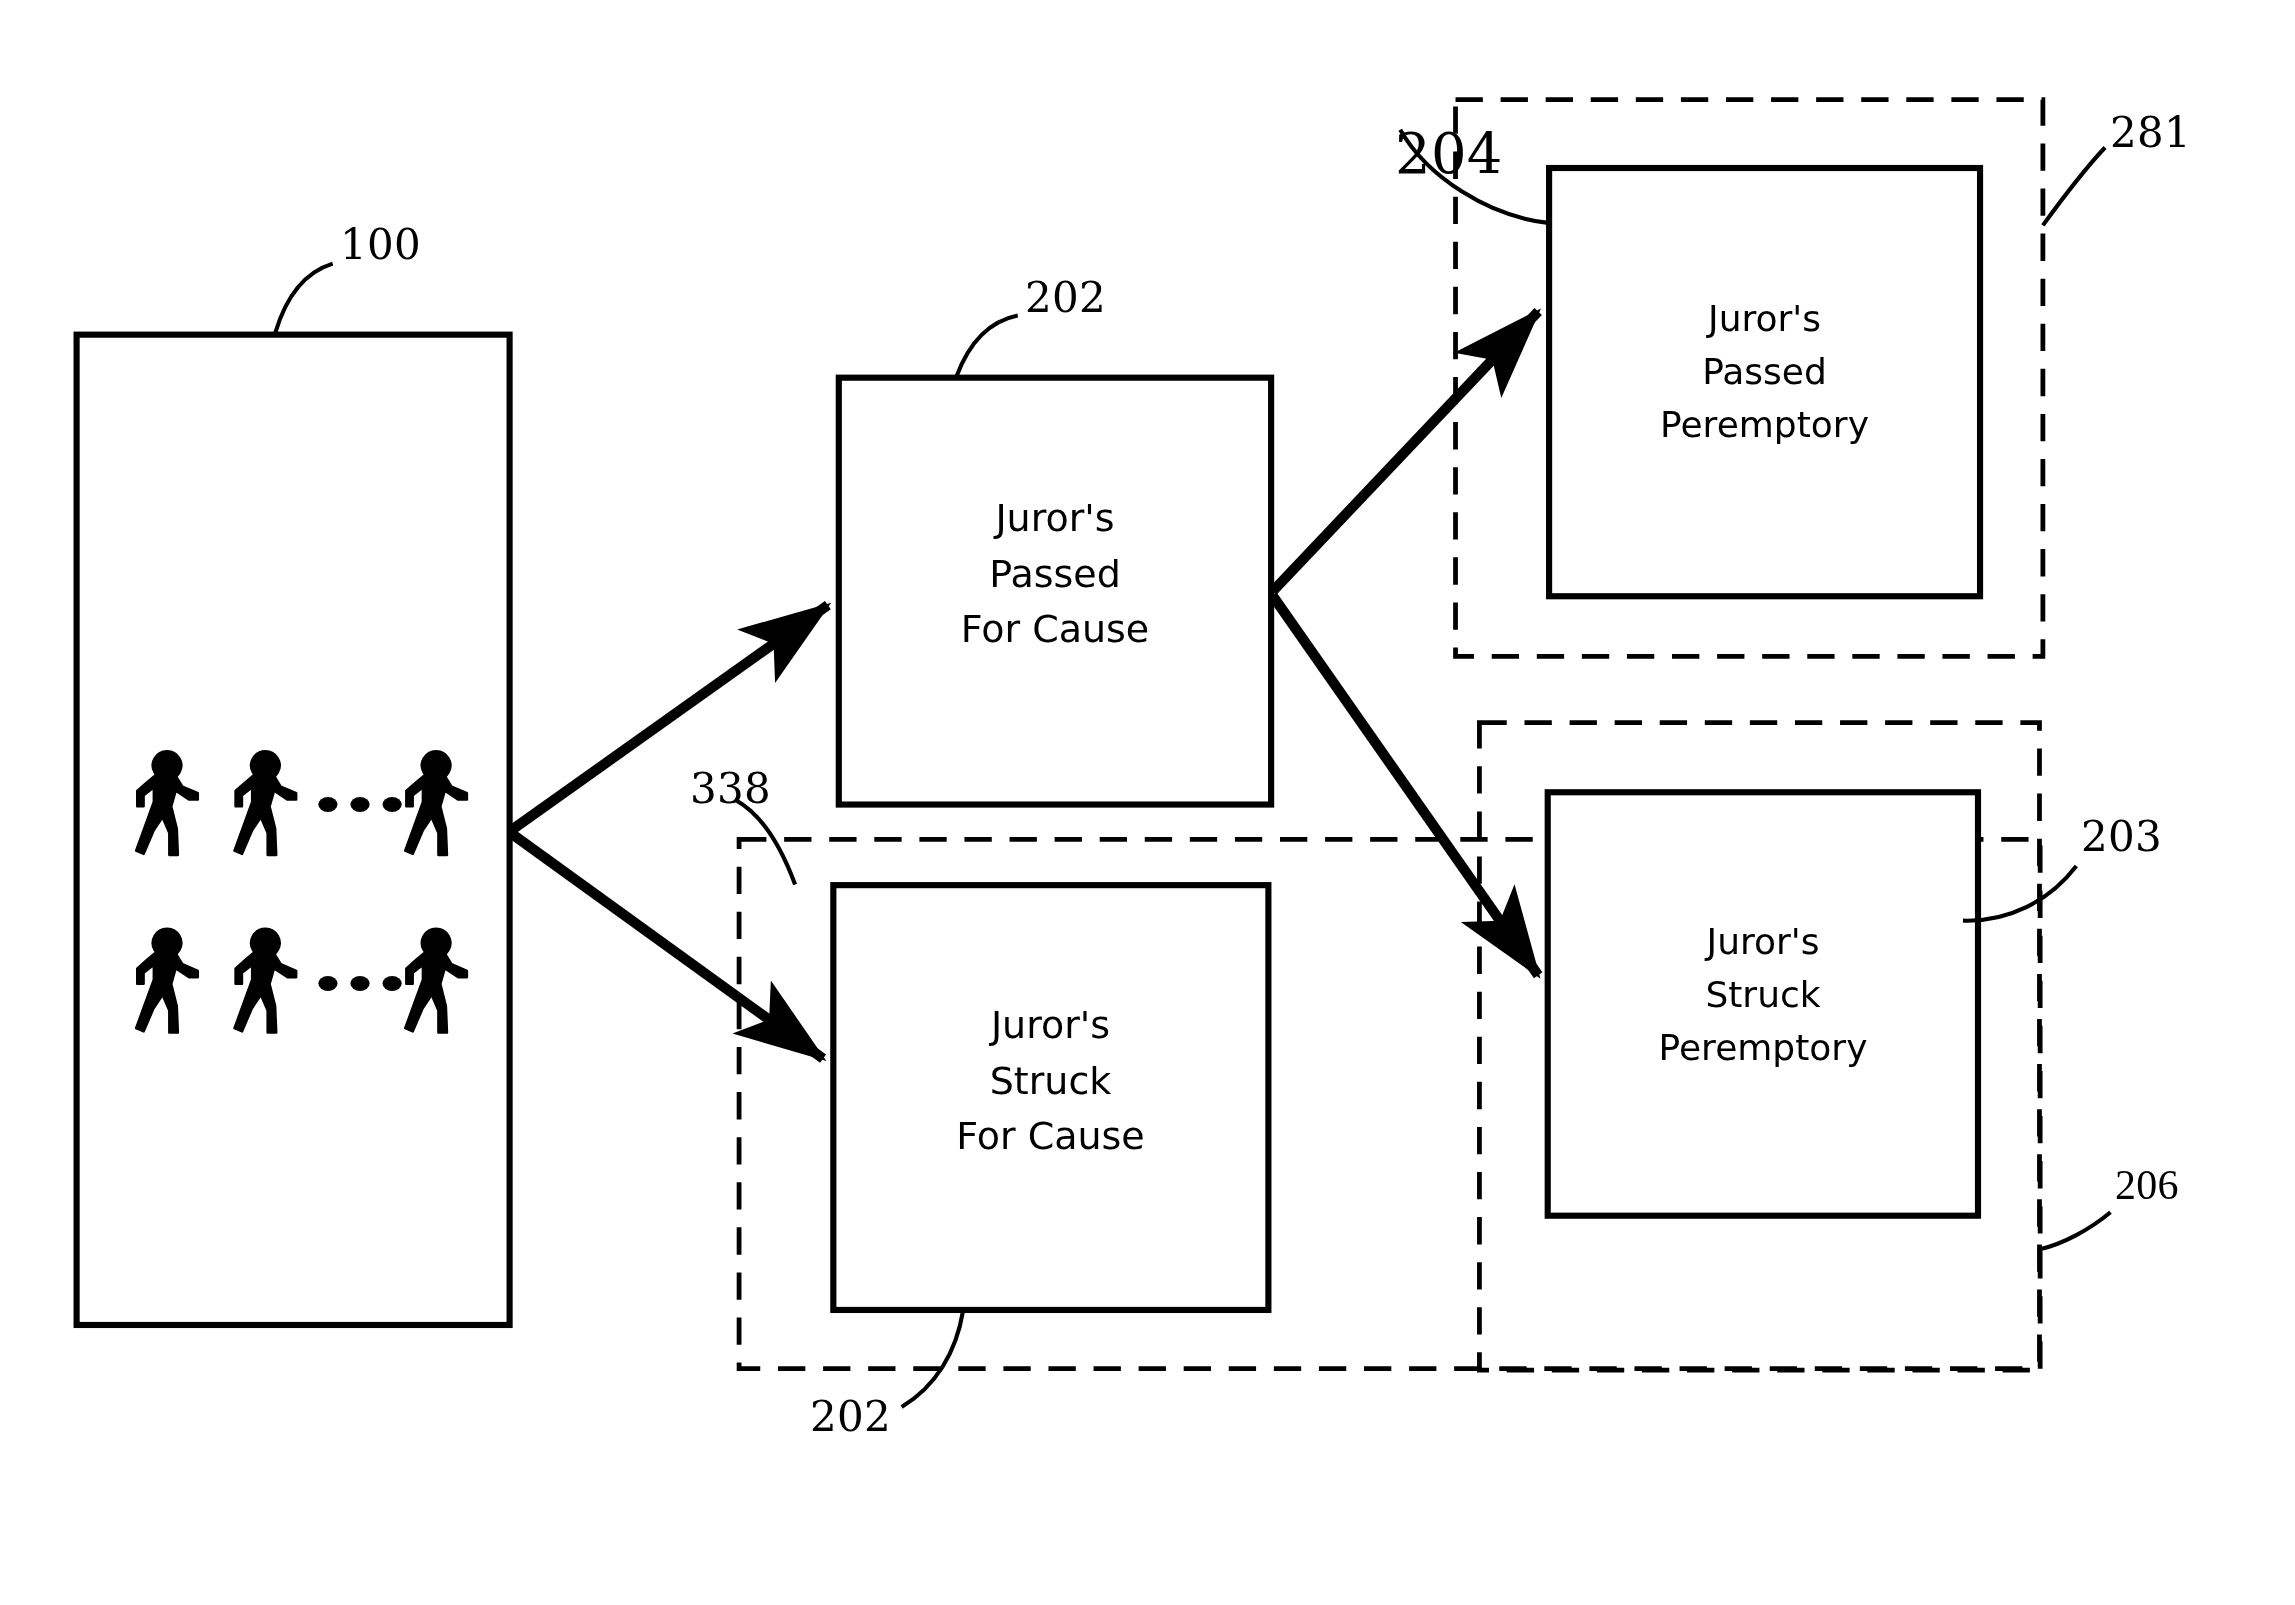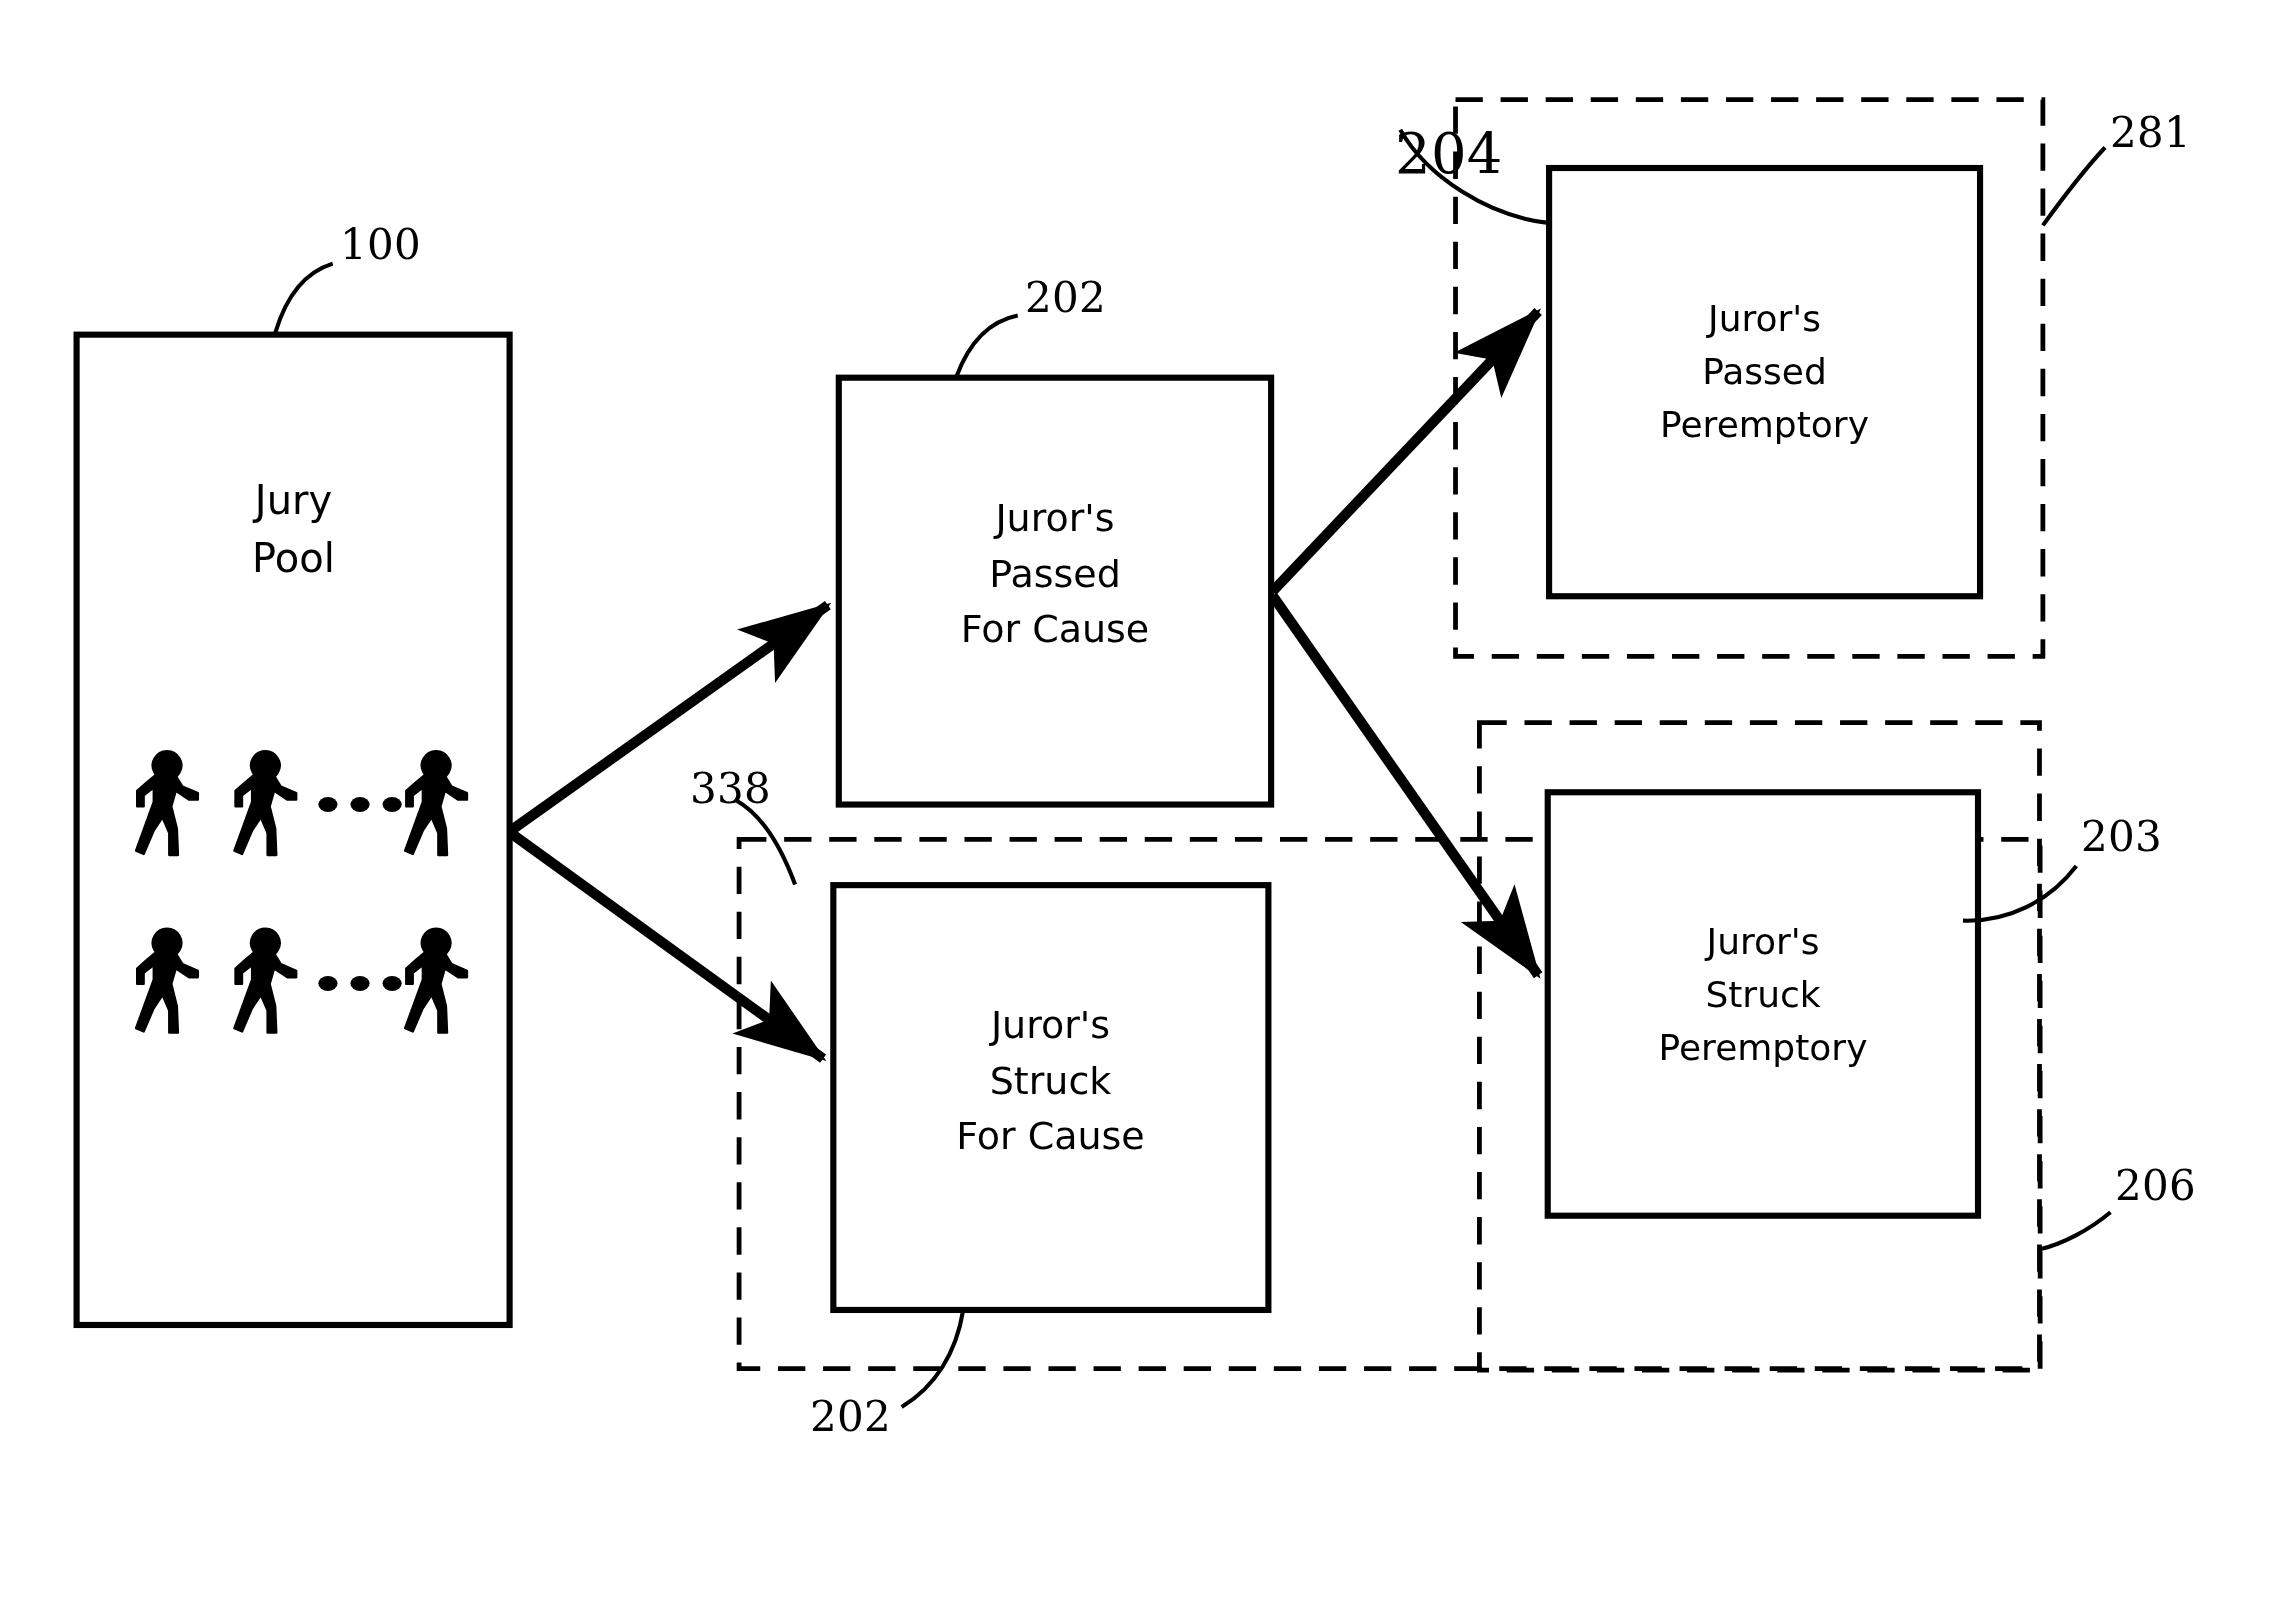--- a/index.html
+++ b/index.html
@@ -83,24 +83,20 @@
       <ellipse cx="574" cy="1178" rx="14" ry="11"></ellipse>
     </g>
 
     <g fill="#000">
       <ellipse cx="480" cy="1440" rx="14" ry="11"></ellipse>
       <ellipse cx="527" cy="1440" rx="14" ry="11"></ellipse>
       <ellipse cx="574" cy="1440" rx="14" ry="11"></ellipse>
     </g>
   </svg>
 
-  <div class="box-label" style="left:77px;top:478px;width:433px;height:102px;font-size:40px;">
-    <span>Jury</span>
-    <span>Pool</span>
-  </div>
 
   <div class="box-label" style="left:839px;top:492px;width:432px;height:164px;font-size:38px;">
     <span>Juror's</span>
     <span>Passed</span>
     <span>For Cause</span>
   </div>
 
   <div class="box-label" style="left:833px;top:999px;width:435px;height:164px;font-size:38px;">
     <span>Juror's</span>
     <span>Struck</span>
@@ -126,16 +122,16 @@
   <div class="ref" style="left:690px;top:764px;font-size:42px;">338</div>
 
   <div class="ref" style="left:810px;top:1392px;font-size:42px;">202</div>
 
   <div class="ref" style="left:1395px;top:81px;font-size:56px;margin-top:40px;">204</div>
 
   <div class="ref" style="left:2110px;top:108px;font-size:42px;">281</div>
 
   <div class="ref" style="left:2081px;top:812px;font-size:42px;">203</div>
 
-  <div class="ref" style="left:2115px;top:1161px;font-size:42px;">206</div>
+  <div class="ref" style="left:2115px;top:1161px;font-size:42px;font-family:Liberation Serif, serif;">206</div>
 
 </div>
 
 
 </body></html>

